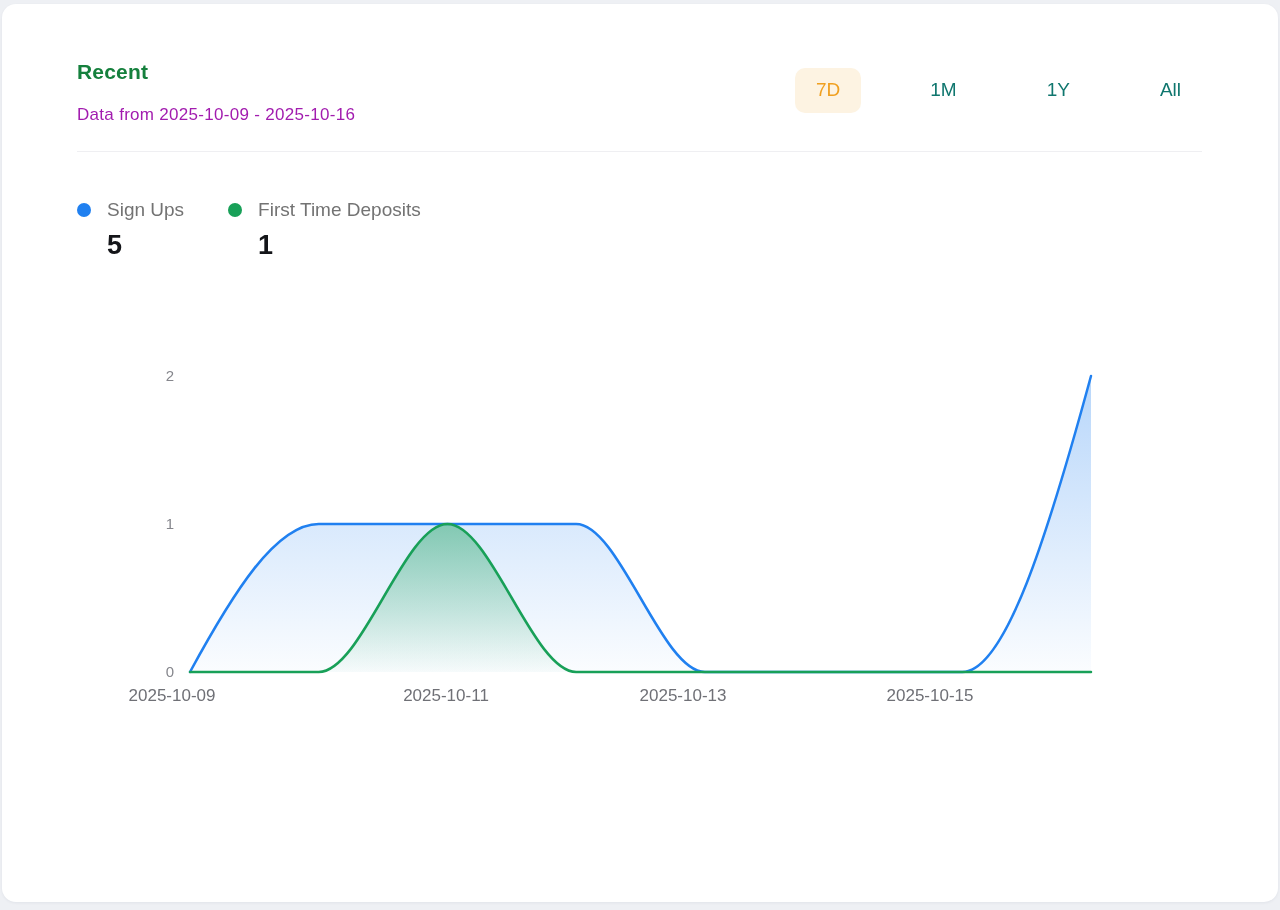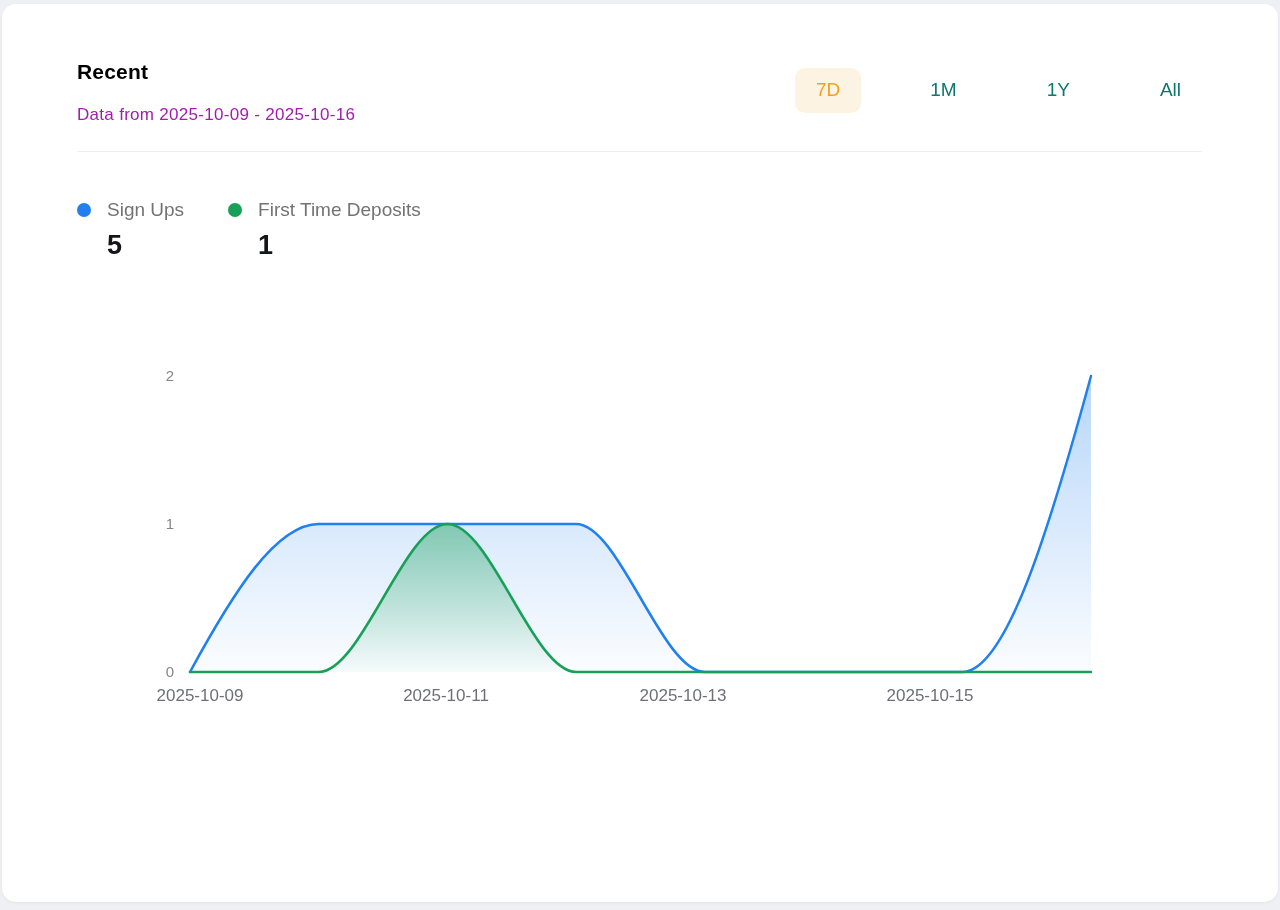--- a/index.html
+++ b/index.html
@@ -10,21 +10,21 @@
     position:relative;
     overflow:hidden;
   }
   .card {
     position:absolute; left:2px; top:4px; width:1276px; height:898px;
     background:#ffffff; border-radius:14px;
     box-shadow:0 1px 3px rgba(25,35,60,.06);
   }
   .title {
     position:absolute; left:75px; top:56px;
-    font-size:21px; font-weight:700; color:#000000; letter-spacing:.2px;
+    font-size:21px; font-weight:700; color:#15803d; letter-spacing:.2px;
   }
   .subtitle {
     position:absolute; left:75px; top:101px;
     font-size:17px; font-weight:500; color:#a21caf; letter-spacing:.3px;
   }
   .divider {
     position:absolute; left:75px; top:147px; width:1125px; height:1px;
     background:#efeff2;
   }
   .range {
@@ -108,19 +108,19 @@
         <path d="M 188 322 C 230.9047619047619 243.06666666666666, 273.8095238095238 174, 316.7142857142857 174 C 359.61904761904765 174, 402.5238095238095 174, 445.42857142857144 174 C 488.3333333333333 174, 531.2380952380952 174, 574.1428571428571 174 C 617.047619047619 174, 659.952380952381 322, 702.8571428571429 322 C 745.7619047619048 322, 788.6666666666666 322, 831.5714285714286 322 C 874.4761904761905 322, 917.3809523809524 322, 960.2857142857143 322 C 1003.1904761904763 322, 1046.095238095238 183.86666666666665, 1089 26 L 1089 322 L 188 322 Z" fill="url(#grad-s0)" stroke="none"></path>
         <path d="M 188 322 C 230.9047619047619 243.06666666666666, 273.8095238095238 174, 316.7142857142857 174 C 359.61904761904765 174, 402.5238095238095 174, 445.42857142857144 174 C 488.3333333333333 174, 531.2380952380952 174, 574.1428571428571 174 C 617.047619047619 174, 659.952380952381 322, 702.8571428571429 322 C 745.7619047619048 322, 788.6666666666666 322, 831.5714285714286 322 C 874.4761904761905 322, 917.3809523809524 322, 960.2857142857143 322 C 1003.1904761904763 322, 1046.095238095238 183.86666666666665, 1089 26" fill="none" stroke="#2080f0" stroke-width="2.5" stroke-linecap="round" stroke-linejoin="round"></path>
         <path d="M 188 322 C 230.9047619047619 322, 273.8095238095238 322, 316.7142857142857 322 C 359.61904761904765 322, 402.5238095238095 174, 445.42857142857144 174 C 488.3333333333333 174, 531.2380952380952 322, 574.1428571428571 322 C 617.047619047619 322, 659.952380952381 322, 702.8571428571429 322 C 745.7619047619048 322, 788.6666666666666 322, 831.5714285714286 322 C 874.4761904761905 322, 917.3809523809524 322, 960.2857142857143 322 C 1003.1904761904763 322, 1046.095238095238 322, 1089 322 L 1089 322 L 188 322 Z" fill="url(#grad-s1)" stroke="none"></path>
         <path d="M 188 322 C 230.9047619047619 322, 273.8095238095238 322, 316.7142857142857 322 C 359.61904761904765 322, 402.5238095238095 174, 445.42857142857144 174 C 488.3333333333333 174, 531.2380952380952 322, 574.1428571428571 322 C 617.047619047619 322, 659.952380952381 322, 702.8571428571429 322 C 745.7619047619048 322, 788.6666666666666 322, 831.5714285714286 322 C 874.4761904761905 322, 917.3809523809524 322, 960.2857142857143 322 C 1003.1904761904763 322, 1046.095238095238 322, 1089 322" fill="none" stroke="#18a058" stroke-width="2.5" stroke-linecap="round" stroke-linejoin="round"></path>
       </svg>
 
     <div class="ytick" style="top:362px;">2</div>
     <div class="ytick" style="top:510px;">1</div>
     <div class="ytick" style="top:658px;">0</div>
 
-    <div class="xtick" style="left:128px;">2025-10-09</div>
+    <div class="xtick" style="left:100px;">2025-10-09</div>
     <div class="xtick" style="left:374px;">2025-10-11</div>
     <div class="xtick" style="left:611px;text-align:center;">2025-10-13</div>
     <div class="xtick" style="left:858px;">2025-10-15</div>
   </div>
 
 </div>
 
 </body></html>

